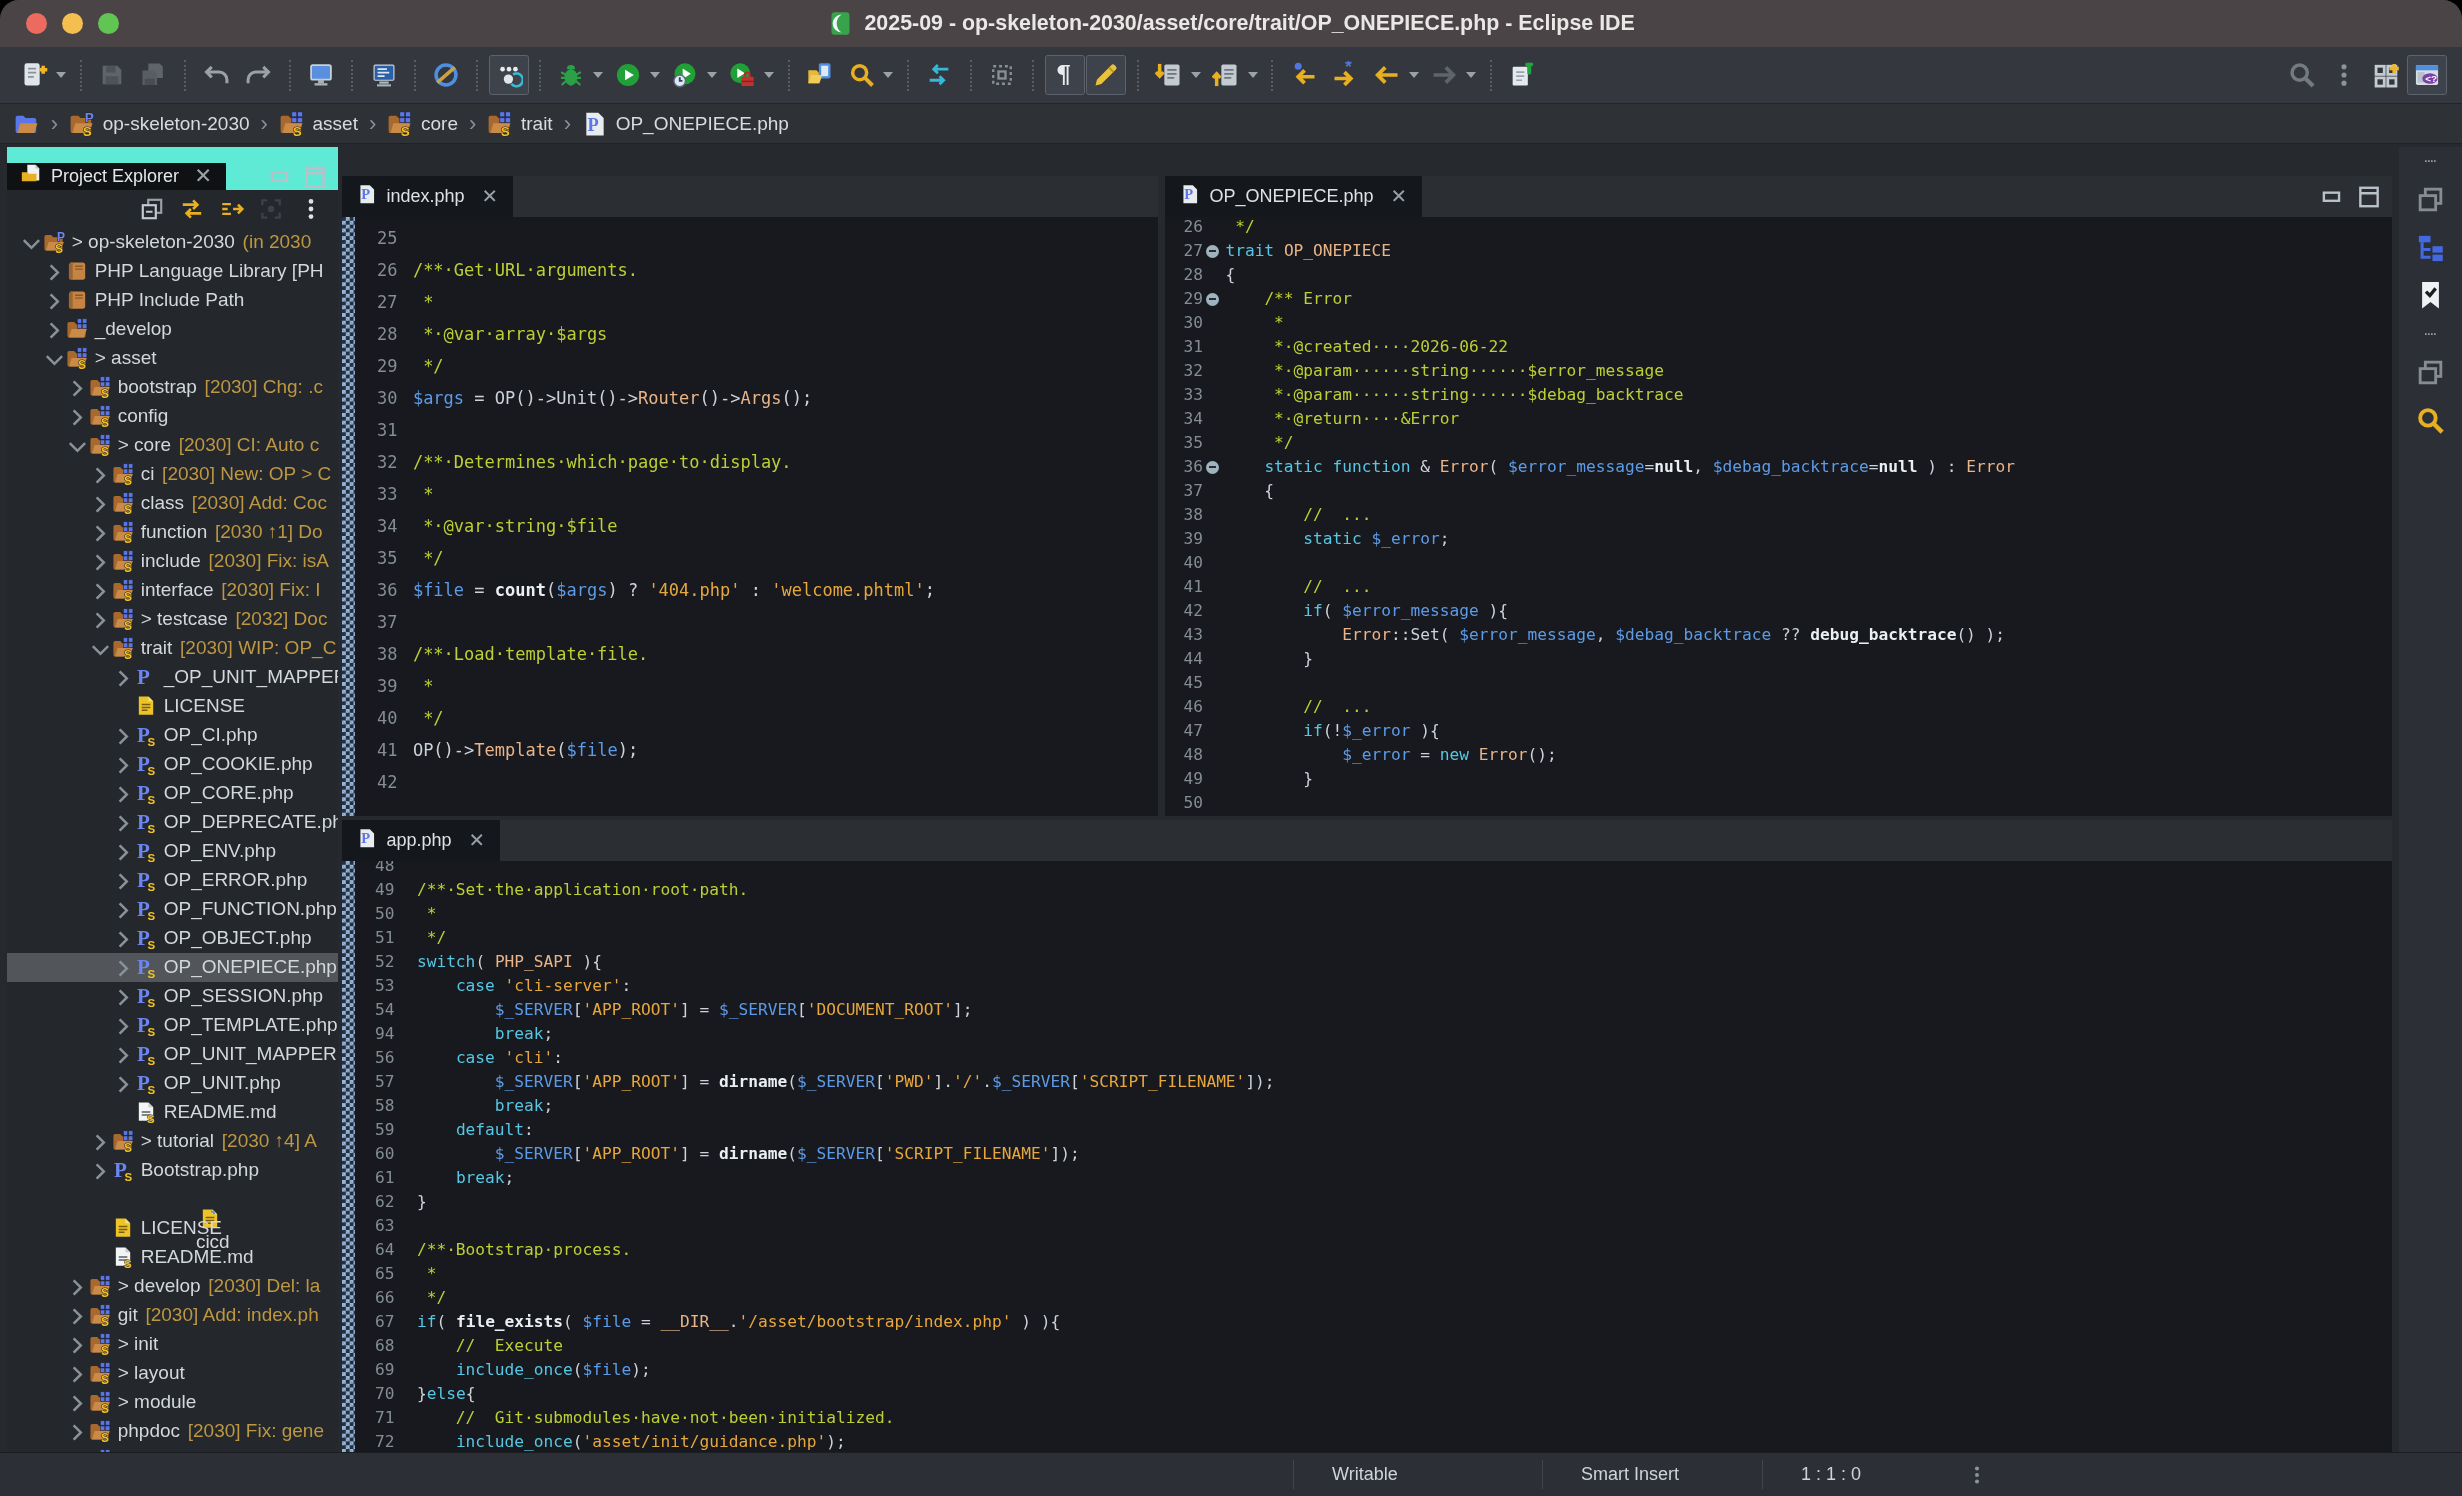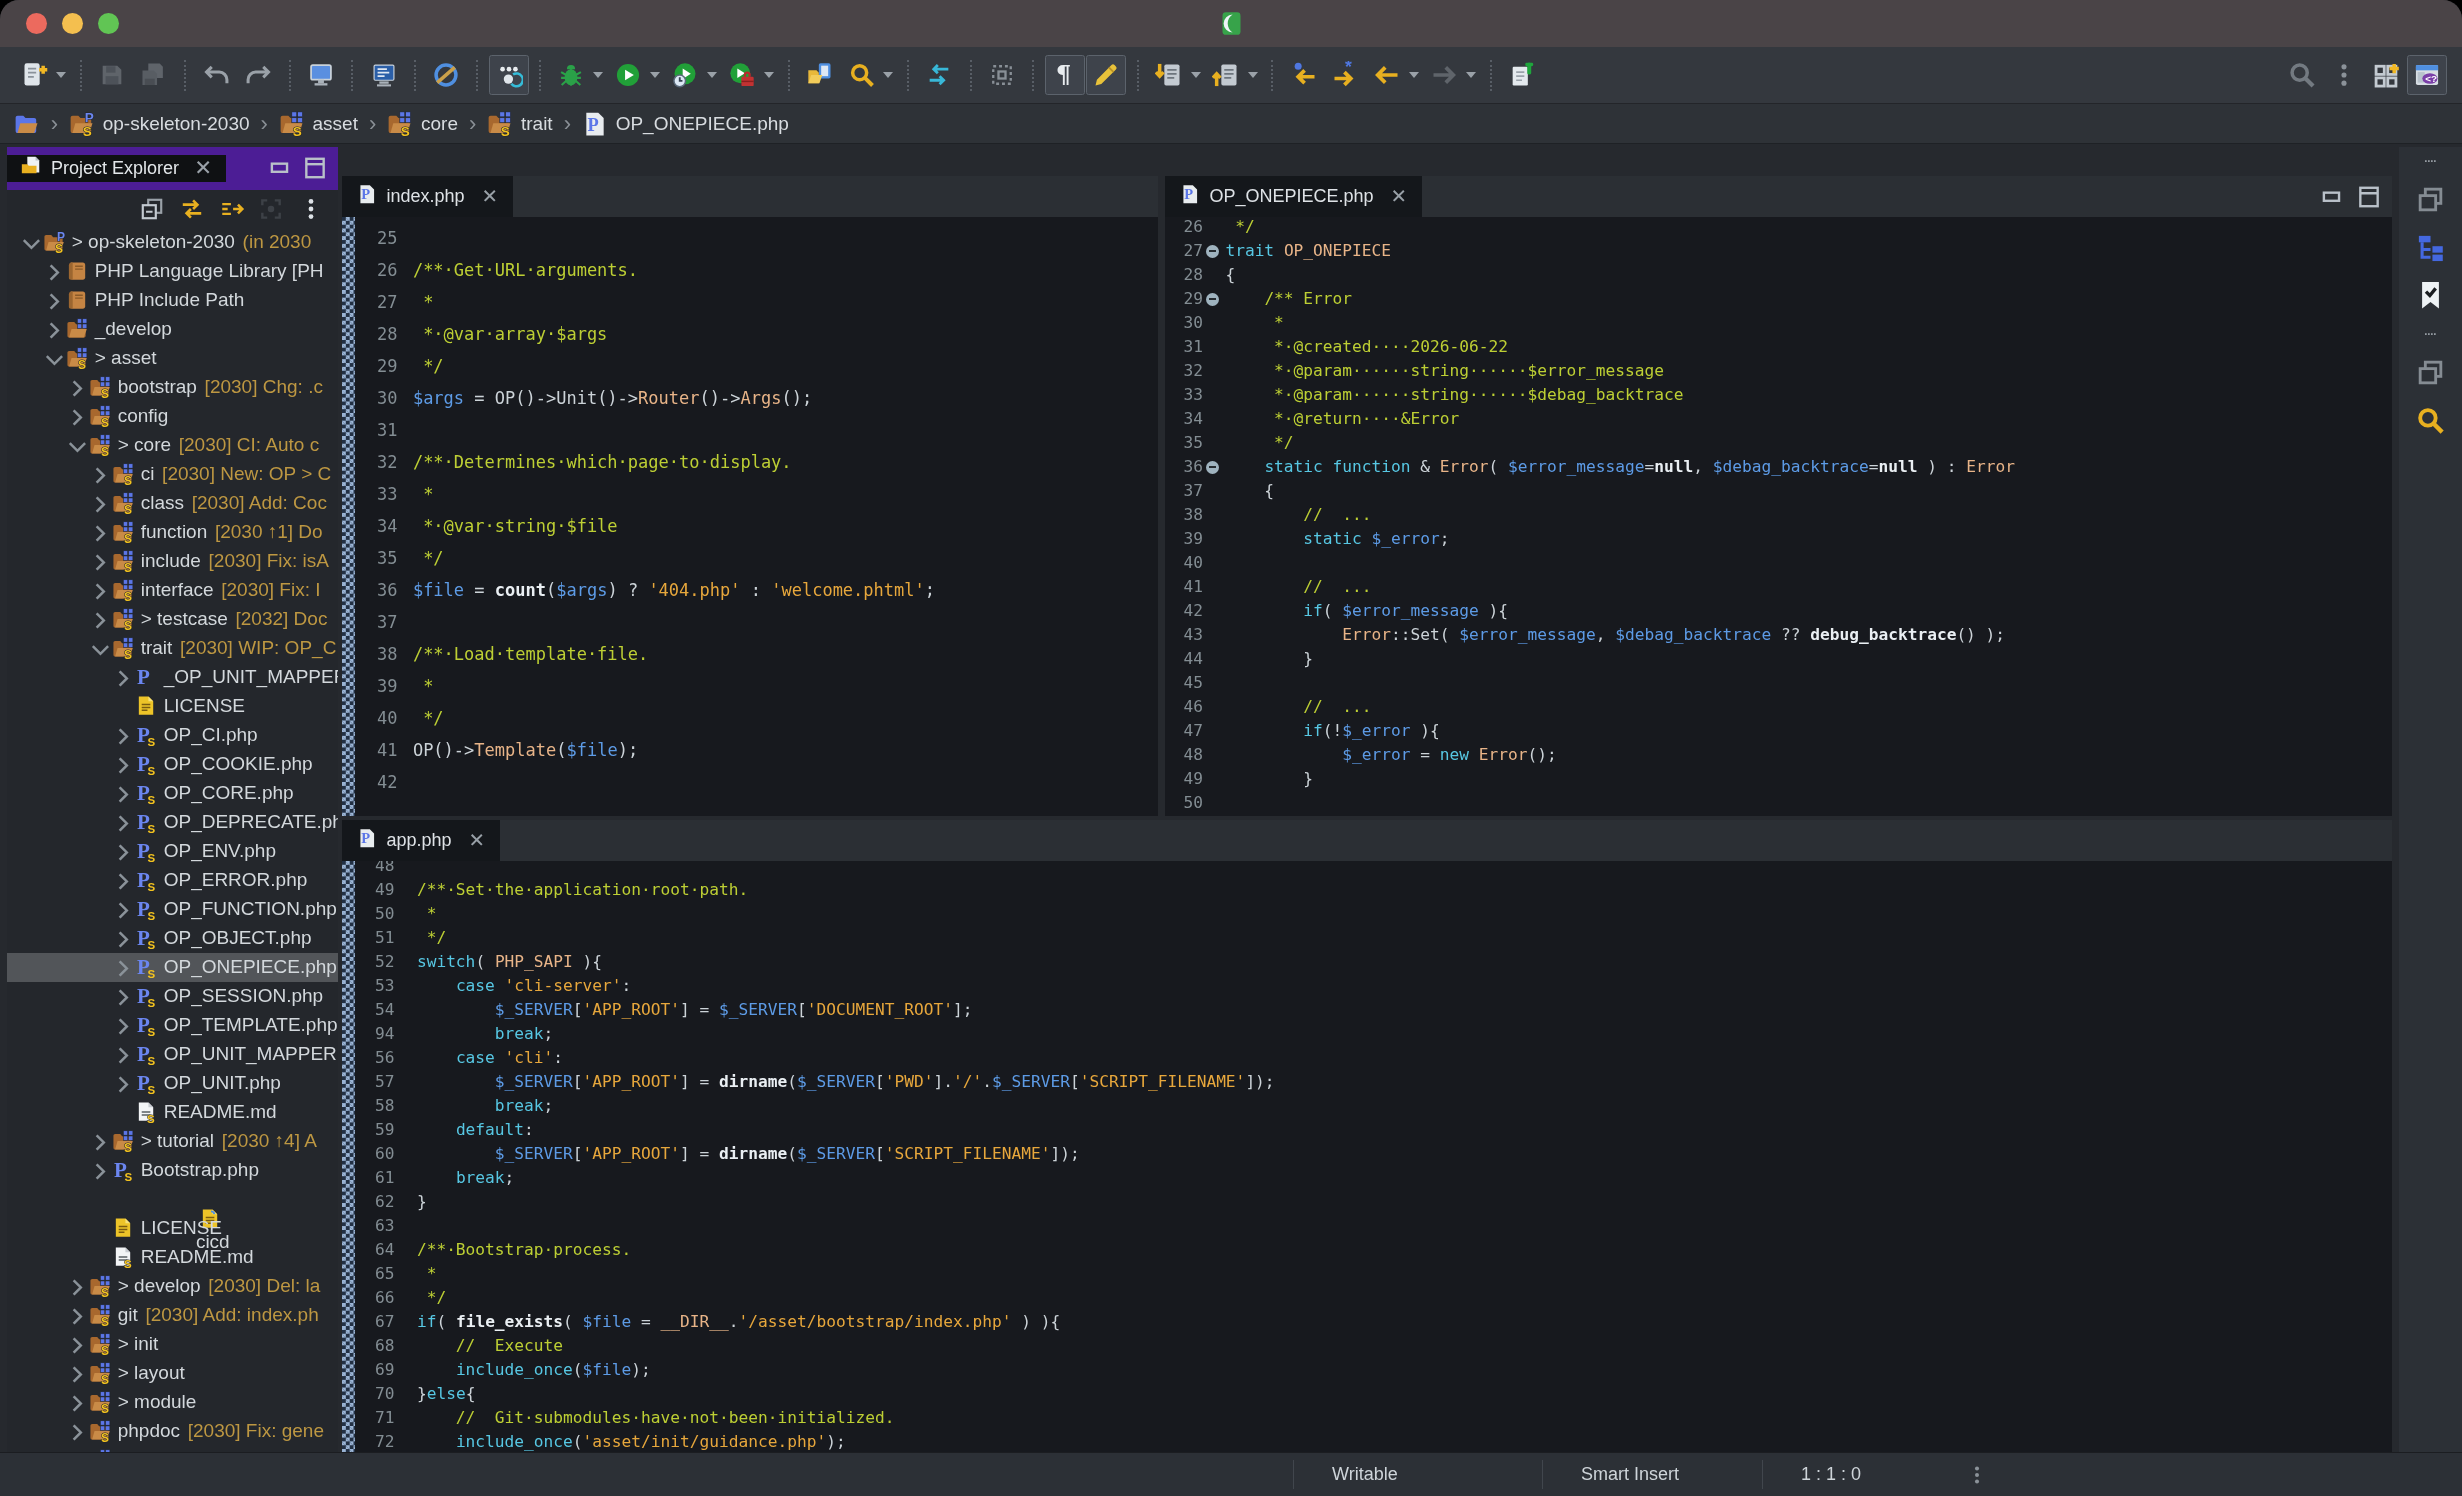--- a/index.html
+++ b/index.html
@@ -32,21 +32,21 @@
     border-bottom:1.7px solid #1e2125;display:flex;align-items:center;padding-left:13.7px;}
   .bc-item{display:flex;align-items:center;gap:7.7px;color:#d8dce0;font-size:19px;}
   .bc-ic{width:26px;height:26px;flex:none}
   .bc-sep{color:#8a9096;font-size:22px;margin:0 11px;}
 
   
   .main{position:absolute;top:145px;bottom:43px;left:0;right:0;}
 
   .explorer{position:absolute;left:6.8px;top:1.7px;width:331px;bottom:0;background:#24272c;
     display:flex;flex-direction:column;overflow:hidden;}
-  .phead{height:43px;background:#4c1d95;display:flex;align-items:center;flex:none;}
+  .phead{height:43px;background:#5eead4;display:flex;align-items:flex-end;flex:none;}
   .ptab{background:#0f1113;display:flex;align-items:center;gap:8.5px;padding:0 13.7px;
     font-size:18px;color:#e3e7ea;}
   .ptab svg{width:22px;height:22px}
   .pclose{color:#9aa1a8;font-size:21.4px;margin-left:6.8px}
   .pwin{margin-left:auto;display:flex;align-items:center;gap:8.5px;padding-right:10.3px}
   .pwbtn{width:26px;height:26px}
   .ptools{height:38px;display:flex;align-items:center;justify-content:flex-end;gap:13.7px;
     padding-right:13.7px;flex:none;}
   .ptool{width:26px;height:26px}
   .ptool.dim{opacity:.5}
@@ -112,20 +112,21 @@
     <div class="traffic">
       <span class="tl r"></span>
       <span class="tl y"></span>
       <span class="tl g"></span>
     </div>
     <div class="title-text">
       <span class="eic" id="eclipse-icon"><svg viewBox="0 0 24 24" width="100%" height="100%">
             <rect x="4" y="2" width="16" height="20" rx="3" fill="#37a34a"></rect>
             <path d="M13 4a8 8 0 000 16 9.5 9.5 0 010-16z" fill="#eef4f8"></path>
           </svg></span>
+      <span>2025-09 - op-skeleton-2030/asset/core/trait/OP_ONEPIECE.php - Eclipse IDE</span>
     </div>
   </div>
 
   <div class="toolbar" id="toolbar">
       <div class="tbtn">
         <svg viewBox="0 0 24 24" width="100%" height="100%">
           <rect x="3" y="2" width="13" height="19" rx="2" fill="#dfe5ea"></rect>
           <path d="M6 6.5h7M6 10h7M6 13.5h5" stroke="#8a929a" stroke-width="1.5"></path>
           <path d="M15.5 7.5h7M19 4v7" stroke="#f2b824" stroke-width="3"></path>
         </svg>

